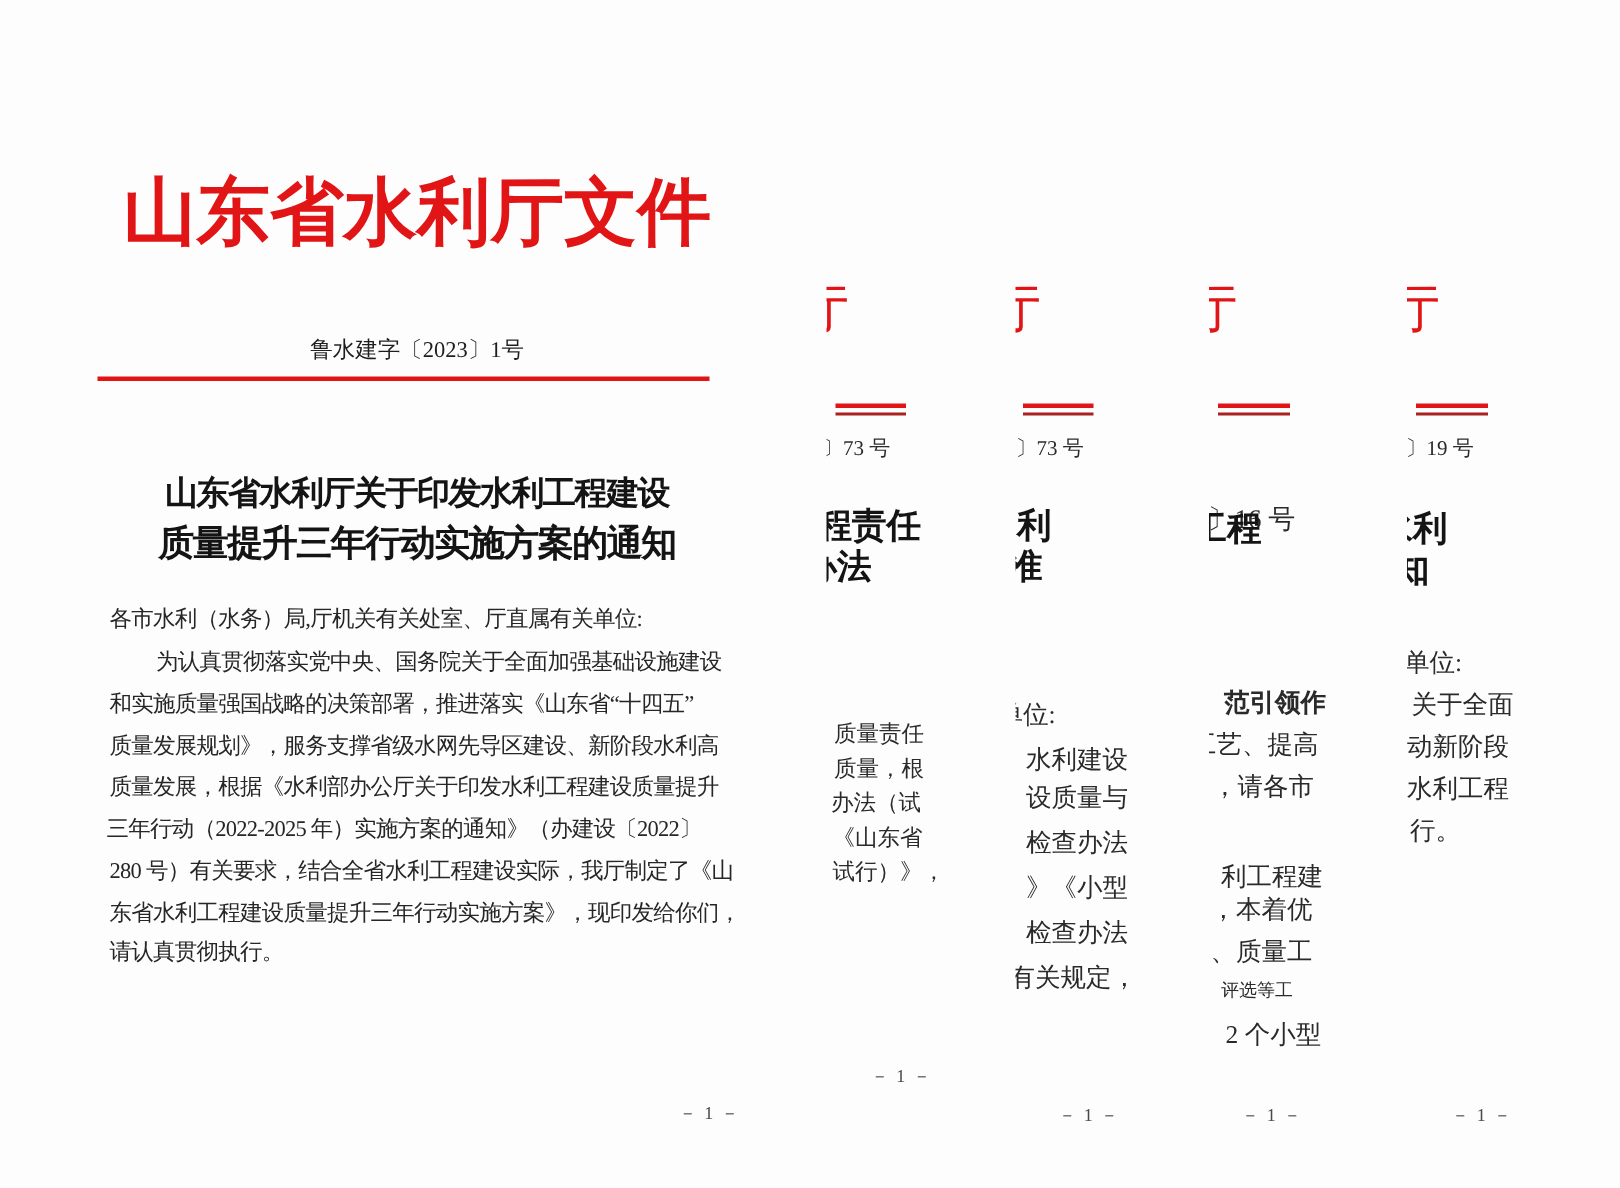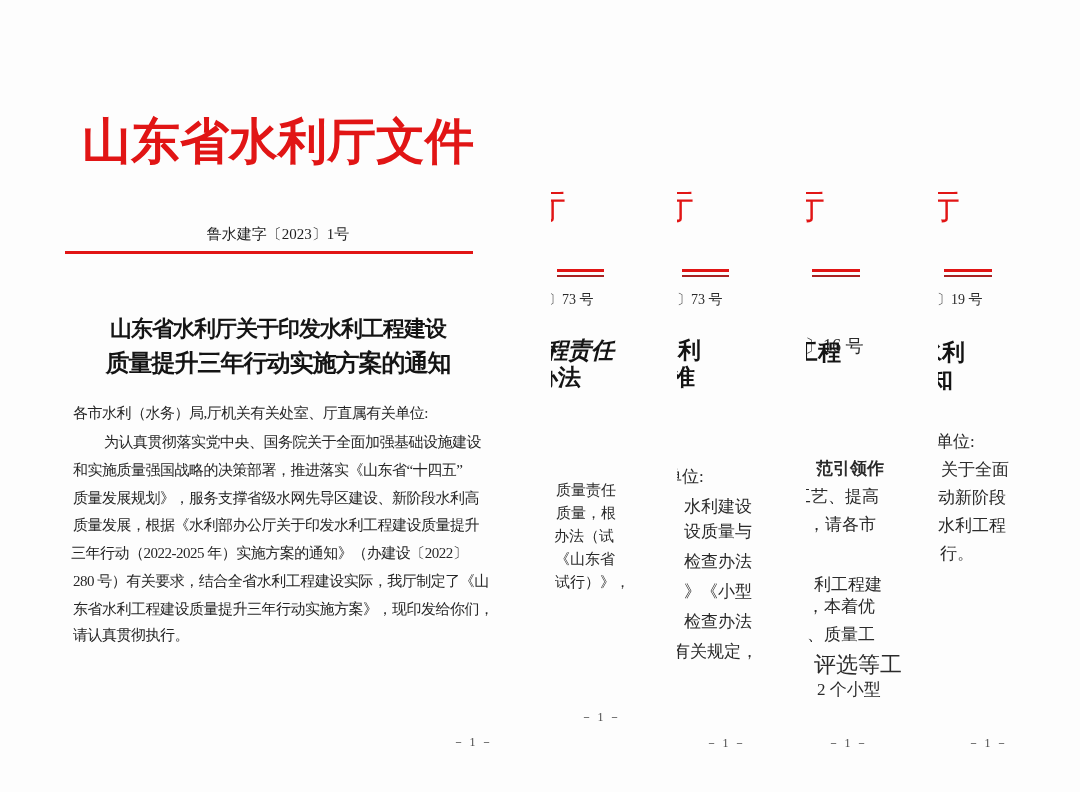--- a/index.html
+++ b/index.html
@@ -55,21 +55,21 @@
     <span class="frag" style="margin-left:-19px;">厅</span>
   </div>
   <div class="abs dbl-rule" style="top:269px;left:6px;width:47px;">
     <div class="l1"></div>
       <div class="gap"></div>
       <div class="l2"></div>
   </div>
   <div class="abs" style="top:293px;left:0;font-size:14px;color:#2a2a2a;">
     <span class="frag" style="margin-left:-3px;">〕73 号</span>
   </div>
-  <div class="abs bold" style="top:339px;left:0;font-size:23px;font-style:italic;">
+  <div class="abs bold" style="top:339px;left:0;font-size:23px;">
     <span class="frag" style="margin-left:-6px;">程责任</span>
   </div>
   <div class="abs bold" style="top:366px;left:0;font-size:23px;">
     <span class="frag" style="margin-left:-16px;">办法</span>
   </div>
   <div class="abs col-line" style="top:483px;left:5px;font-size:15px;">质量责任</div>
   <div class="abs col-line" style="top:506px;left:5px;font-size:15px;">质量，根</div>
   <div class="abs col-line" style="top:529px;left:3px;font-size:15px;text-align:right;">办法（试</div>
   <div class="abs col-line" style="top:552px;left:4px;font-size:15px;">《山东省</div>
   <div class="abs col-line" style="top:575px;left:4px;font-size:15px;">试行）》，</div>
@@ -118,21 +118,21 @@
   </div>
   <div class="abs bold" style="top:341px;left:0;font-size:23px;">
     <span class="frag" style="margin-left:-11px;">工程</span>
   </div>
   <div class="abs col-line" style="top:460px;left:10px;font-size:17px;font-weight:bold;">范引领作</div>
   <div class="abs col-line" style="top:488px;left:0;font-size:17px;"><span class="frag" style="margin-left:-12px;">工艺、提高</span></div>
   <div class="abs col-line" style="top:516px;left:2px;font-size:17px;">，请各市</div>
   <div class="abs col-line" style="top:576px;left:8px;font-size:17px;">利工程建</div>
   <div class="abs col-line" style="top:598px;left:1px;font-size:17px;">，本着优</div>
   <div class="abs col-line" style="top:626px;left:1px;font-size:17px;">、质量工</div>
-  <div class="abs col-line" style="top:654px;left:8px;font-size:22px;">评选等工</div>
+  <div class="abs col-line" style="top:654px;left:8px;font-size:12px;">评选等工</div>
   <div class="abs col-line" style="top:681px;left:11px;font-size:17px;">2 个小型</div>
   <div class="abs pagenum center" style="top:737px;left:0;width:84px;">－ 1 －</div>
 </div>
 
 <div class="page" style="left:938px;width:142px;">
   <div class="abs red" style="top:190px;left:0;font-size:34px;">
     <span class="frag" style="margin-left:-12px;">厅</span>
   </div>
   <div class="abs dbl-rule" style="top:269px;left:6px;width:48px;">
     <div class="l1"></div>

